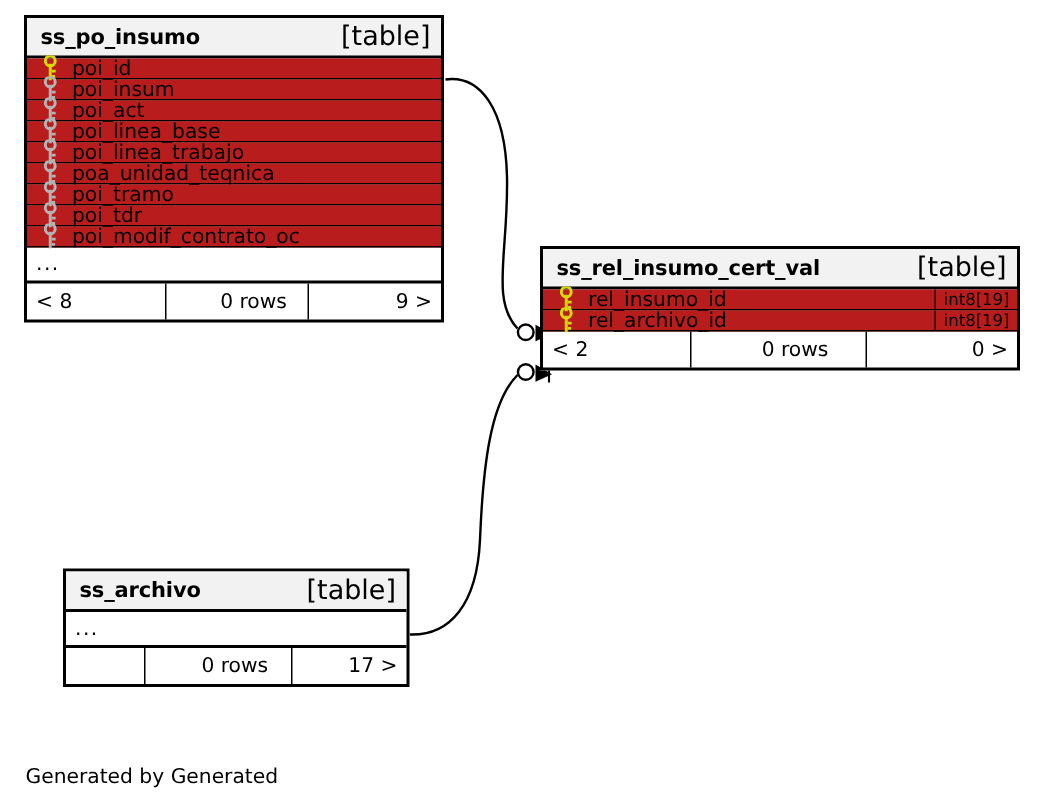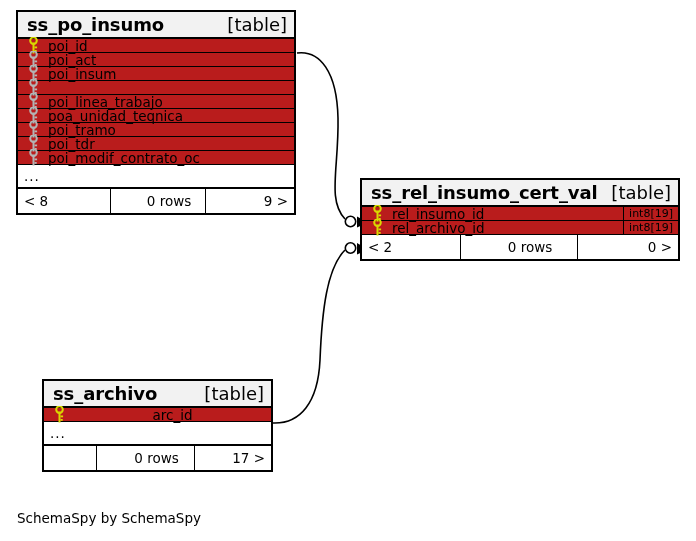--- a/index.html
+++ b/index.html
@@ -48,21 +48,21 @@
     align-items: center;
     justify-content: space-between;
     background: #f2f2f2;
     border-bottom: 2px solid #000000;
     box-sizing: border-box;
     height: 27px;
     padding: 0 7px 0 9px;
   }
   .table-title {
     font-weight: bold;
-    font-size: 18px;
+    font-size: 14px;
     letter-spacing: -0.1px;
   }
   .table-tag {
     font-size: 18px;
     font-weight: normal;
   }
 
   .col-row {
     display: flex;
     align-items: center;
@@ -179,44 +179,45 @@
 
     <div class="col-row">
       <span class="col-key">
         <svg class="key-icon" width="9" height="17" viewBox="0 0 9 17">
           <circle cx="4.5" cy="3.6" r="3.3" fill="none" stroke="#b3b3b3" stroke-width="2"></circle>
           <rect x="3.5" y="5.5" width="2" height="11" fill="#b3b3b3"></rect>
           <rect x="5.5" y="9.5" width="2.6" height="1.8" fill="#b3b3b3"></rect>
           <rect x="5.5" y="13" width="2.2" height="1.8" fill="#b3b3b3"></rect>
         </svg>
       </span>
+      <span class="col-name">poi_insum</span>
+    </div>
+
+    <div class="col-row">
+      <span class="col-key">
+        <svg class="key-icon" width="9" height="17" viewBox="0 0 9 17">
+          <circle cx="4.5" cy="3.6" r="3.3" fill="none" stroke="#b3b3b3" stroke-width="2"></circle>
+          <rect x="3.5" y="5.5" width="2" height="11" fill="#b3b3b3"></rect>
+          <rect x="5.5" y="9.5" width="2.6" height="1.8" fill="#b3b3b3"></rect>
+          <rect x="5.5" y="13" width="2.2" height="1.8" fill="#b3b3b3"></rect>
+        </svg>
+      </span>
       <span class="col-name">poi_act</span>
     </div>
 
     <div class="col-row">
       <span class="col-key">
         <svg class="key-icon" width="9" height="17" viewBox="0 0 9 17">
           <circle cx="4.5" cy="3.6" r="3.3" fill="none" stroke="#b3b3b3" stroke-width="2"></circle>
           <rect x="3.5" y="5.5" width="2" height="11" fill="#b3b3b3"></rect>
           <rect x="5.5" y="9.5" width="2.6" height="1.8" fill="#b3b3b3"></rect>
           <rect x="5.5" y="13" width="2.2" height="1.8" fill="#b3b3b3"></rect>
         </svg>
       </span>
-      <span class="col-name">poi_insum</span>
-    </div>
-
-    <div class="col-row">
-      <span class="col-key">
-        <svg class="key-icon" width="9" height="17" viewBox="0 0 9 17">
-          <circle cx="4.5" cy="3.6" r="3.3" fill="none" stroke="#b3b3b3" stroke-width="2"></circle>
-          <rect x="3.5" y="5.5" width="2" height="11" fill="#b3b3b3"></rect>
-          <rect x="5.5" y="9.5" width="2.6" height="1.8" fill="#b3b3b3"></rect>
-          <rect x="5.5" y="13" width="2.2" height="1.8" fill="#b3b3b3"></rect>
-        </svg>
-      </span>
+      <span class="col-name">poi_linea_base</span>
     </div>
 
     <div class="col-row">
       <span class="col-key">
         <svg class="key-icon" width="9" height="17" viewBox="0 0 9 17">
           <circle cx="4.5" cy="3.6" r="3.3" fill="none" stroke="#b3b3b3" stroke-width="2"></circle>
           <rect x="3.5" y="5.5" width="2" height="11" fill="#b3b3b3"></rect>
           <rect x="5.5" y="9.5" width="2.6" height="1.8" fill="#b3b3b3"></rect>
           <rect x="5.5" y="13" width="2.2" height="1.8" fill="#b3b3b3"></rect>
         </svg>
@@ -276,21 +277,21 @@
       <span>...</span>
     </div>
 
     <div class="table-footer">
       <span class="footer-cell footer-left" style="width:92px;">&lt; 8</span>
       <span class="footer-cell footer-mid">0 rows</span>
       <span class="footer-cell footer-right" style="width:88px;">9 &gt;</span>
     </div>
   </div>
 
-  <div class="table-node" id="node-ss_rel_insumo_cert_val" style="left:360px; top:178px; width:320px;">
+  <div class="table-node" id="node-ss_rel_insumo_cert_val" style="left:360px; top:164px; width:320px;">
     <div class="table-header">
       <span class="table-title">ss_rel_insumo_cert_val</span>
       <span class="table-tag">[table]</span>
     </div>
 
     <div class="col-row">
       <span class="col-key">
         <svg class="key-icon" width="9" height="17" viewBox="0 0 9 17">
           <circle cx="4.5" cy="3.6" r="3.3" fill="none" stroke="#d9d900" stroke-width="2"></circle>
           <rect x="3.5" y="5.5" width="2" height="11" fill="#d9d900"></rect>
@@ -315,44 +316,33 @@
       <span class="col-type">int8[19]</span>
     </div>
 
     <div class="table-footer">
       <span class="footer-cell footer-left" style="width:98px;">&lt; 2</span>
       <span class="footer-cell footer-mid">0 rows</span>
       <span class="footer-cell footer-right" style="width:100px;">0 &gt;</span>
     </div>
   </div>
 
-  <div class="table-node" id="node-ss_archivo" style="left:42px; top:379px; width:231px;text-align:center;">
+  <div class="table-node" id="node-ss_archivo" style="left:42px; top:379px; width:231px;">
     <div class="table-header">
       <span class="table-title">ss_archivo</span>
       <span class="table-tag">[table]</span>
     </div>
 
-    <div class="col-row">
-      <span class="col-key">
-        <svg class="key-icon" width="9" height="17" viewBox="0 0 9 17">
-          <circle cx="4.5" cy="3.6" r="3.3" fill="none" stroke="#d9d900" stroke-width="2"></circle>
-          <rect x="3.5" y="5.5" width="2" height="11" fill="#d9d900"></rect>
-          <rect x="5.5" y="9.5" width="2.6" height="1.8" fill="#d9d900"></rect>
-          <rect x="5.5" y="13" width="2.2" height="1.8" fill="#d9d900"></rect>
-        </svg>
-      </span>
-      <span class="col-name">arc_id</span>
-    </div>
 
     <div class="ellipsis-row">
       <span>...</span>
     </div>
 
     <div class="table-footer">
       <span class="footer-cell footer-left" style="width:52px;"></span>
       <span class="footer-cell footer-mid">0 rows</span>
       <span class="footer-cell footer-right" style="width:76px;">17 &gt;</span>
     </div>
   </div>
 
-  <div id="credit">SchemaSpy by SchemaSpy</div>
+  <div id="credit">Generated by Generated</div>
 
 </div>
 
 </body></html>

